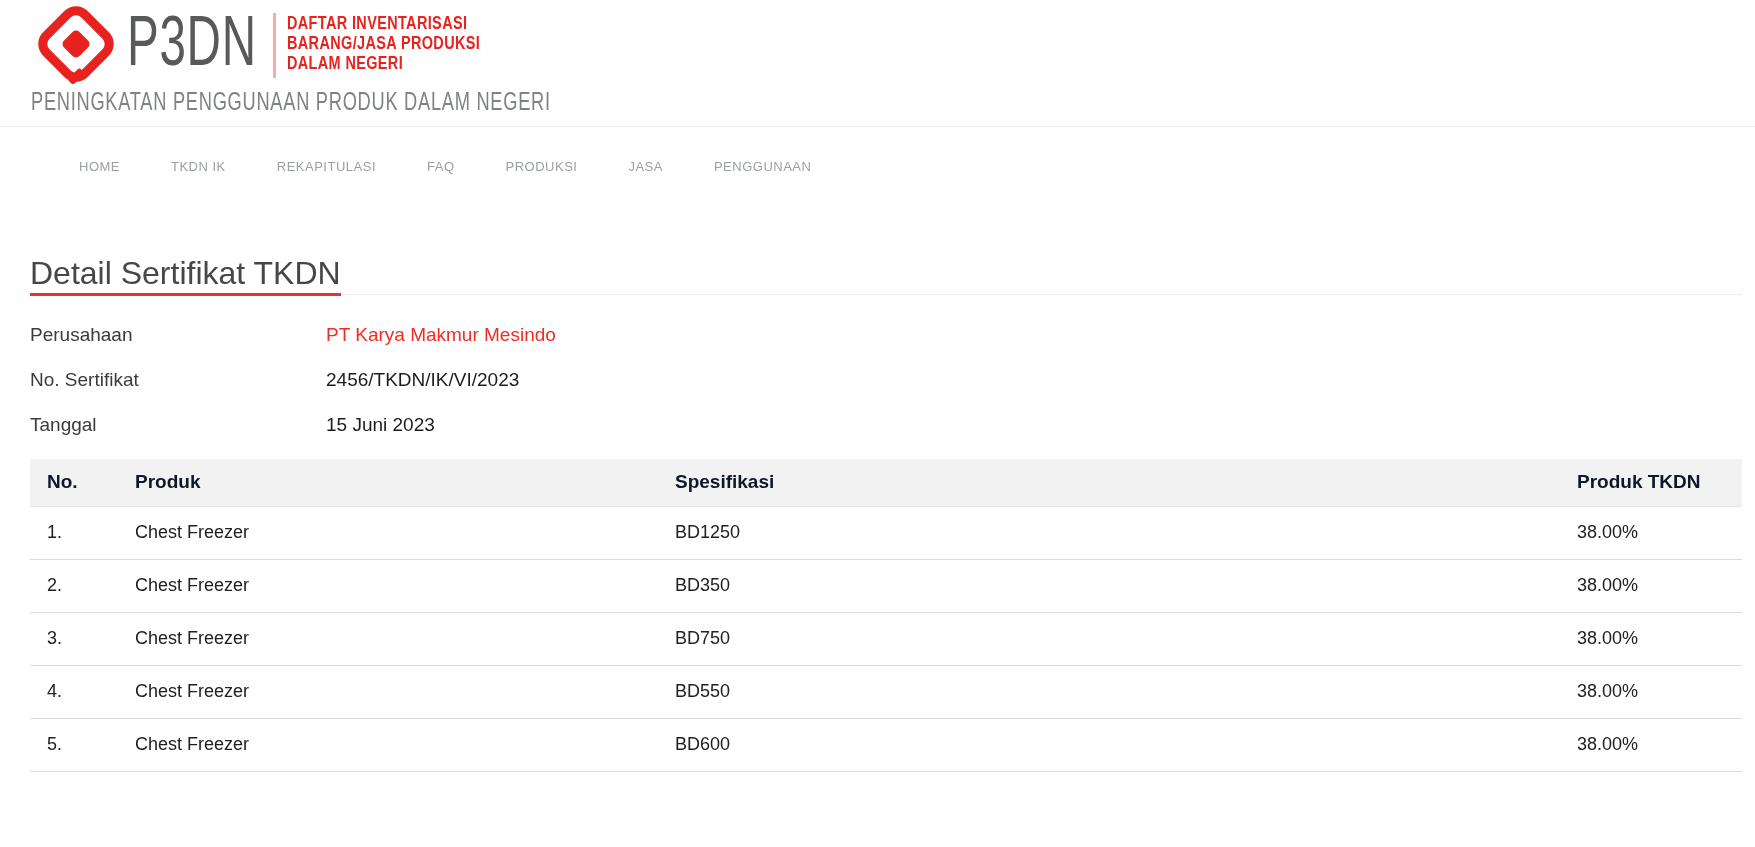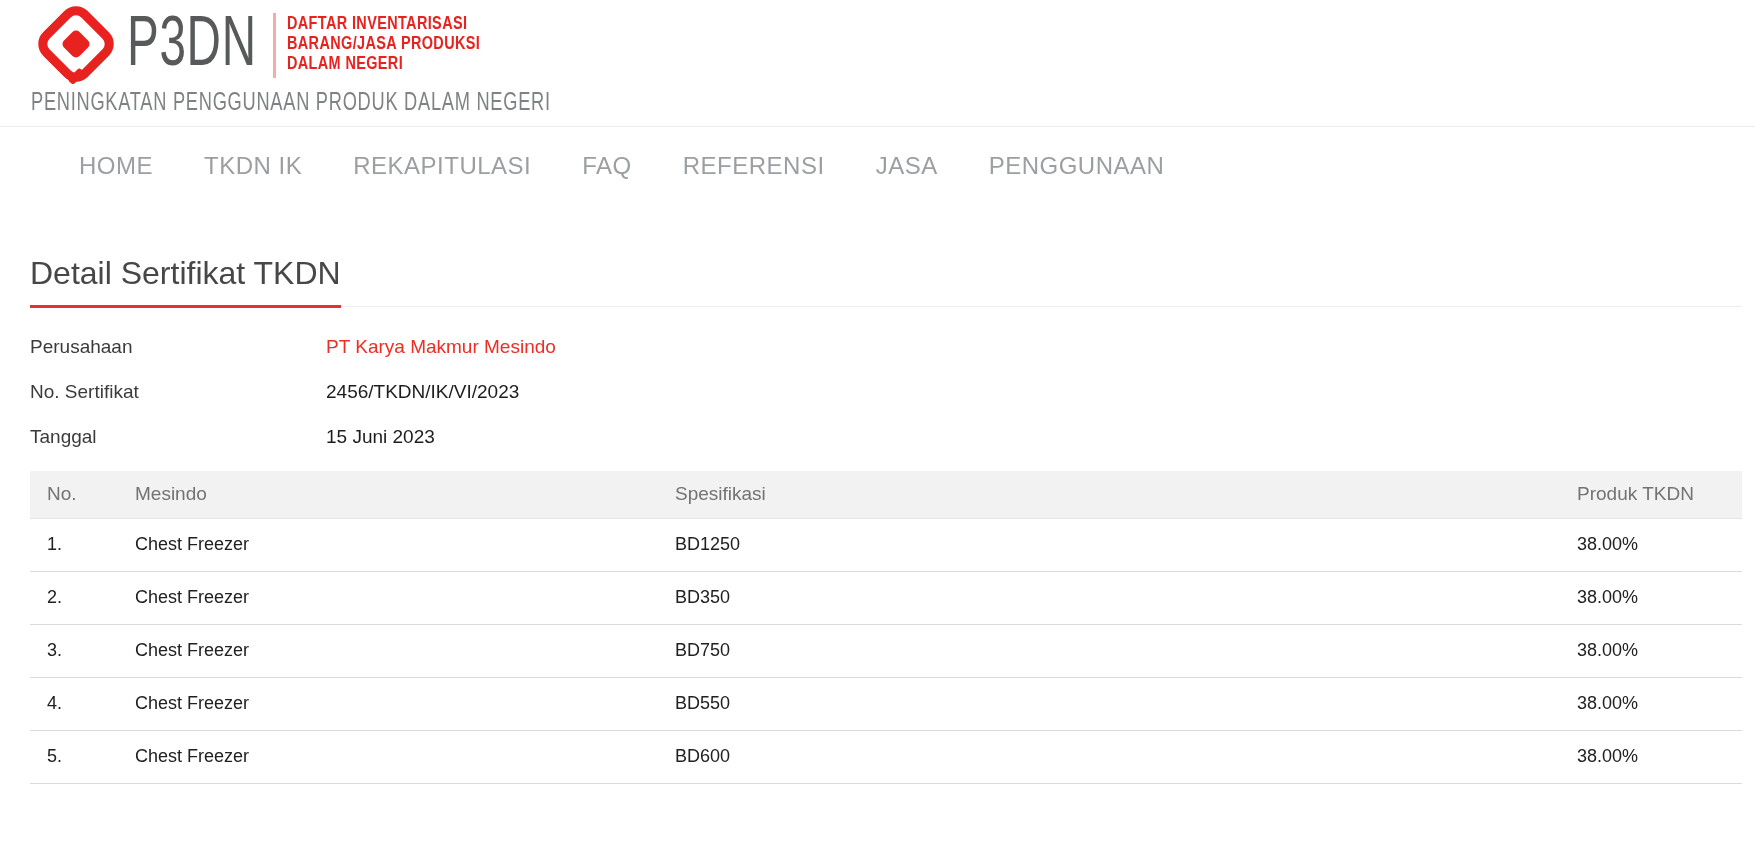--- a/index.html
+++ b/index.html
@@ -47,52 +47,52 @@
     transform:scaleX(0.73); transform-origin:0 0;
     white-space:nowrap;
   }
 
   
   .main-nav {
     height:78px; display:flex; align-items:center;
     padding-left:79px; gap:51px; background:#fff;
   }
   .nav-item {
-    font-size:24px; color:var(--nav-gray, #9b9fa2);
+    font-size:13px; color:var(--nav-gray, #9b9fa2);
     letter-spacing:0.5px; cursor:pointer; white-space:nowrap;
     text-decoration:none;
   }
 
   
   .content { margin:0 13px 0 30px; }
   .title-wrap { margin-top:50px; border-bottom:1px solid var(--title-line, #eeeeee); }
   .page-title {
     display:inline-block; margin:0 0 -2px 0;
     font-size:32px; font-weight:400; line-height:37px;
     color:var(--title-gray, #474747);
-    padding-bottom:13px;
+    padding-bottom:1px;
     border-bottom:3px solid var(--accent-red, #e8312e);
   }
 
   .details { margin-top:29px; }
   .detail-row { display:flex; margin-bottom:23px; font-size:19px; line-height:22px;align-items:center; }
   .detail-label { width:296px; color:#3b3b3b; flex:none; }
   .detail-value { font-weight:normal; color:#1d1d1b; }
   .detail-value.highlight { color:var(--company-red, #ee2e24); cursor:pointer; }
 
   table.products {
     width:100%; margin-top:17px;
     border-collapse:collapse; table-layout:fixed;
   }
   table.products col.c-no   { width:105px; }
   table.products col.c-prod { width:540px; }
   table.products col.c-spec { width:902px; }
   table.products th {
     height:47px; background:var(--table-header-bg, #f2f2f2);
-    font-size:19px; font-weight:normal; color:#737373;
+    font-size:19px; font-weight:bold; color:#0f172a;
     text-align:left; vertical-align:middle;
     border-bottom:1px solid #e7e7e7;
   }
   table.products td {
     height:53px; font-size:18px; color:#212121;
     text-align:left; vertical-align:middle;
     border-bottom:1px solid var(--row-border, #dbdbdb);
   }
   table.products th:first-child,
   table.products td:first-child { padding-left:17px; }
@@ -116,21 +116,21 @@
     </div>
     <div class="tagline">PENINGKATAN PENGGUNAAN PRODUK DALAM NEGERI</div>
   </a>
 </header>
 
 <nav class="main-nav">
   <a class="nav-item">HOME</a>
   <a class="nav-item">TKDN IK</a>
   <a class="nav-item">REKAPITULASI</a>
   <a class="nav-item">FAQ</a>
-  <a class="nav-item">REFERENSI</a>
+  <a class="nav-item">PRODUKSI</a>
   <a class="nav-item">JASA</a>
   <a class="nav-item">PENGGUNAAN</a>
 </nav>
 
 <main class="content">
 
   <div class="title-wrap">
     <h1 class="page-title">Detail Sertifikat TKDN</h1>
   </div>
 
@@ -152,21 +152,21 @@
   <table class="products">
     <colgroup>
         <col class="c-no">
         <col class="c-prod">
         <col class="c-spec">
         <col class="c-nilai">
       </colgroup>
     <thead>
       <tr>
         <th>No.</th>
-        <th>Mesindo</th>
+        <th>Produk</th>
         <th>Spesifikasi</th>
         <th>Produk TKDN</th>
       </tr>
     </thead>
     <tbody>
       <tr>
         <td>1.</td>
         <td>Chest Freezer</td>
         <td>BD1250</td>
         <td>38.00%</td>

